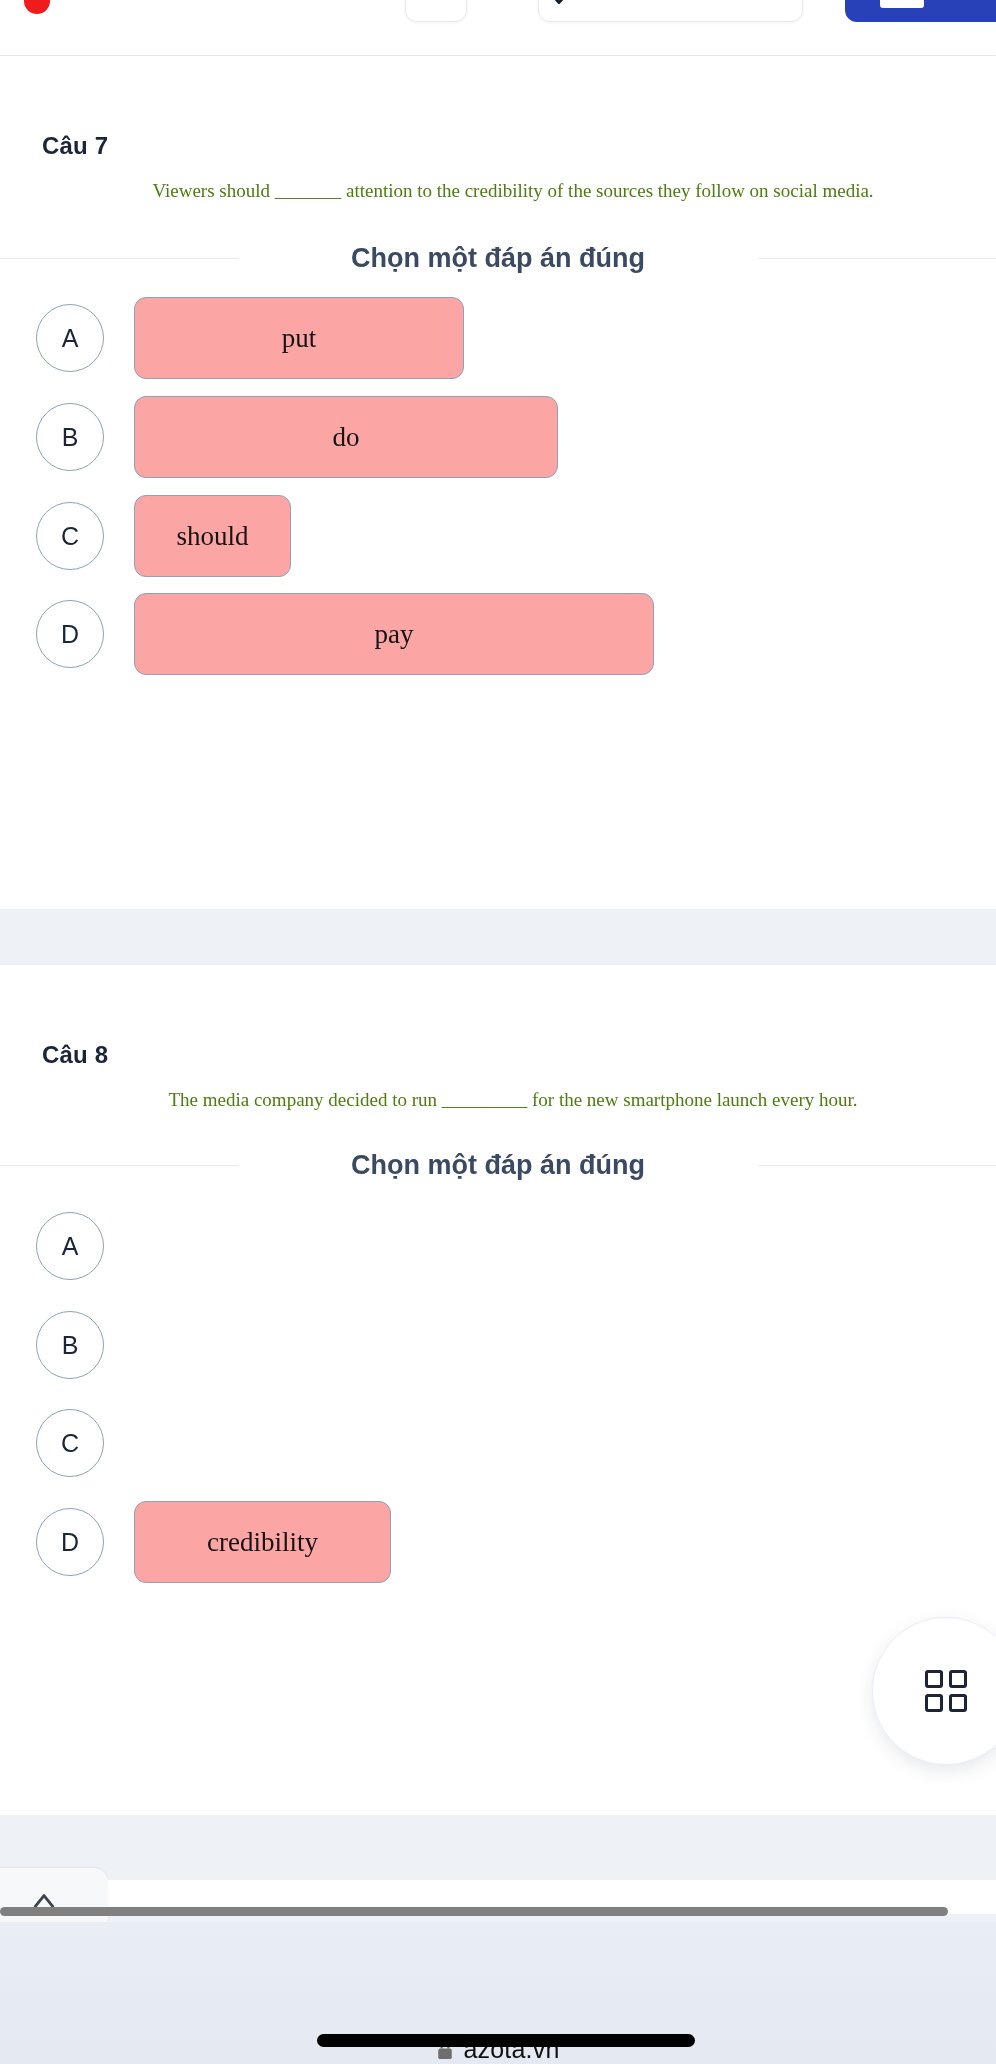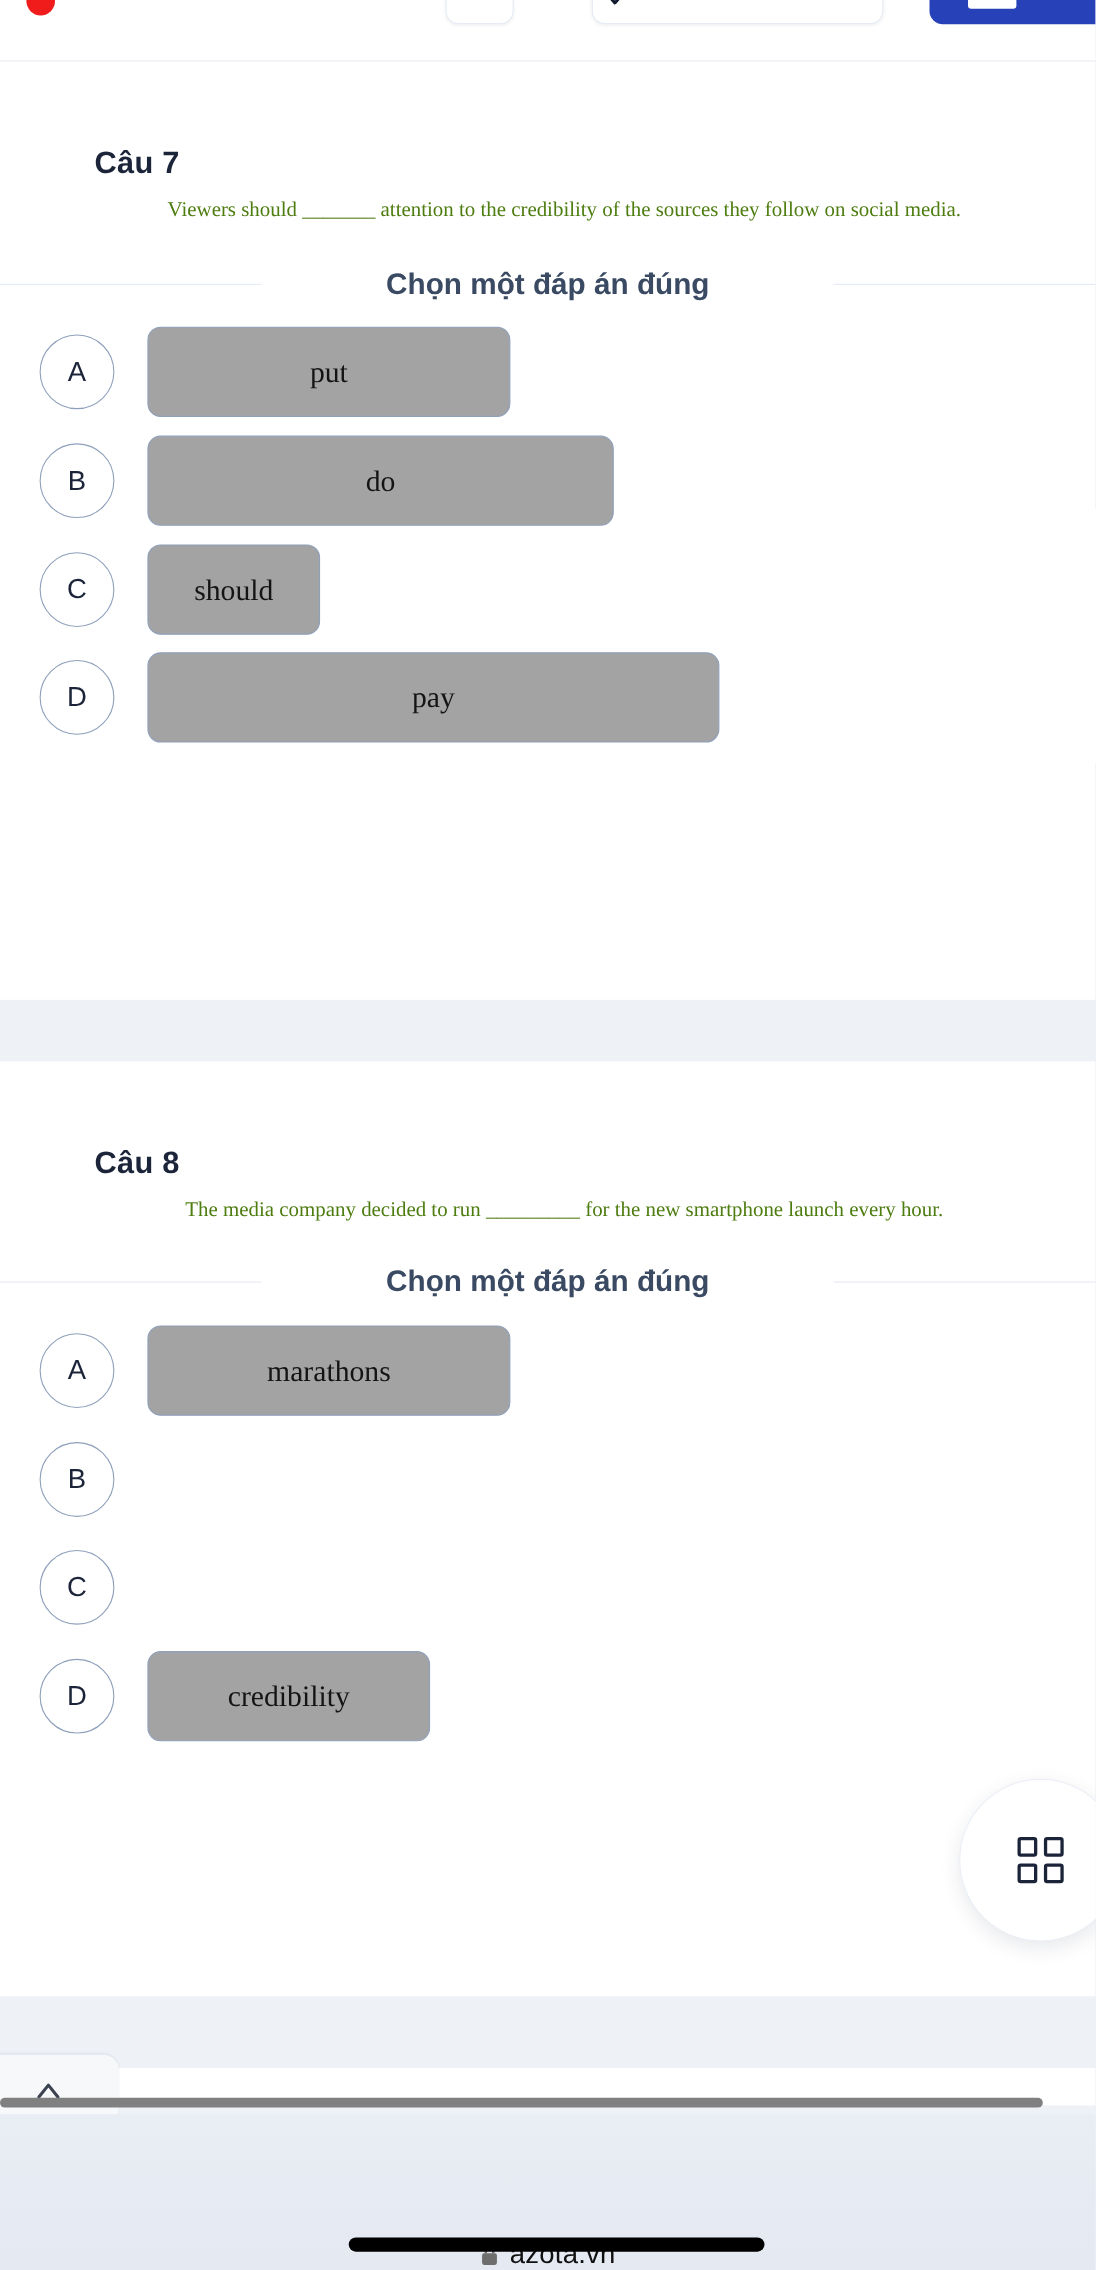--- a/index.html
+++ b/index.html
@@ -100,25 +100,24 @@
     left: 0;
     width: 996px;
     height: 56px;
     background: #eef1f6;
   }
   #gap-1 { top: 909px; }
 
   .q-number {
     position: absolute;
     left: 42px;
-    font-size: 28px;
+    font-size: 24px;
     font-weight: bold;
     color: #1b2438;
     letter-spacing: .2px;
-    margin-left: 44px;
   }
 
   .q-text {
     position: absolute;
     left: 48px;
     width: 930px;
     font-family: "Liberation Serif", "DejaVu Serif", serif;
     font-size: 19px;
     color: #4d7c0f;
     text-align: center;
@@ -173,21 +172,21 @@
     font-size: 25px;
     color: #1b2438;
     background: #fff;
   }
   .opt-box {
     margin-left: 30px;
     height: 82px;
     flex: 0 0 auto;
     border: 1.6px solid #8fa0bb;
     border-radius: 12px;
-    background: #a3a3a3;
+    background: #fca5a5;
     display: flex;
     align-items: center;
     justify-content: center;
     font-family: "Liberation Serif", "DejaVu Serif", serif;
     font-size: 27px;
     color: #141414;
     padding: 0 28px;
   }
 
   
@@ -346,21 +345,20 @@
   <div class="q-text" style="top:122px">The media company decided to run _________ for the new smartphone launch every hour.</div>
 
   <div class="choose-row" style="top:183px">
     <div class="choose-line left"></div>
     <div class="choose-label">Chọn một đáp án đúng</div>
     <div class="choose-line right"></div>
   </div>
 
   <div class="option" style="top:235px">
     <div class="opt-circle">A</div>
-    <div class="opt-box" style="width:330px">marathons</div>
   </div>
   <div class="option" style="top:334px">
     <div class="opt-circle">B</div>
   </div>
   <div class="option" style="top:432px">
     <div class="opt-circle">C</div>
   </div>
   <div class="option" style="top:531px">
     <div class="opt-circle">D</div>
     <div class="opt-box" style="width:257px">credibility</div>

